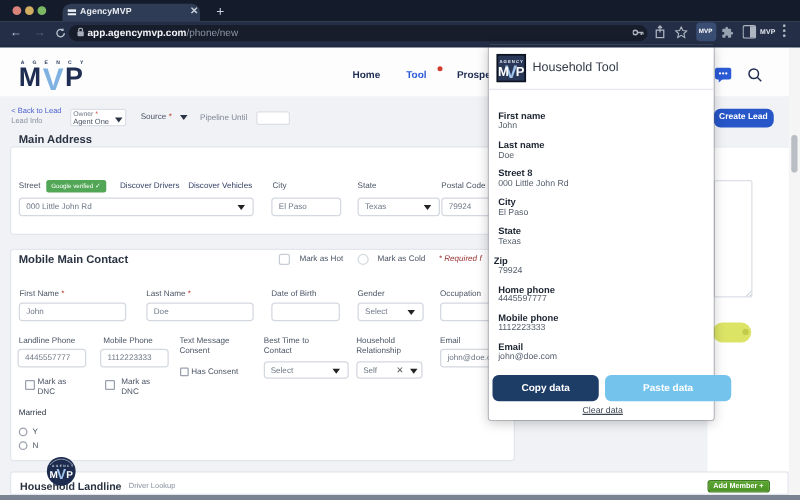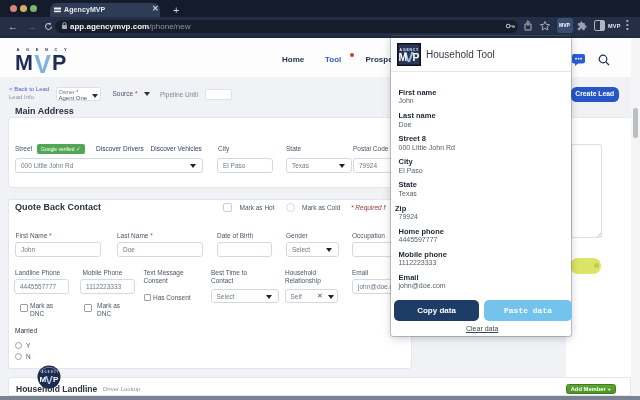--- a/index.html
+++ b/index.html
@@ -140,21 +140,21 @@
   <label class="f" style="left:150.5px;top:109px;color:#2f3e63;">Discover Vehicles</label>
   <label class="f" style="left:218px;top:109px;">City</label>
   <label class="f" style="left:286px;top:109px;">State</label>
   <label class="f" style="left:353px;top:109px;">Postal Code</label>
   <div class="inp sel" style="left:15px;top:121.5px;width:188px;height:15px;">000 Little John Rd</div>
   <div class="inp" style="left:217px;top:121.5px;width:56px;height:15px;">El Paso</div>
   <div class="inp sel" style="left:286px;top:121.5px;width:66px;height:15px;">Texas</div>
   <div class="inp" style="left:353px;top:121.5px;width:60px;height:15px;">79924</div>
 
   <div class="abs card" style="left:8px;top:162.5px;width:404px;height:170px;"></div>
-  <div class="title" style="left:15px;top:165.5px;">Quote Back Contact</div>
+  <div class="title" style="left:15px;top:165.5px;">Mobile Main Contact</div>
   <div class="abs" style="left:223px;top:166.5px;width:9px;height:9px;border:1px solid #c8cdd5;border-radius:2px;background:#fff;"></div>
   <label class="f" style="left:239.5px;top:168px;">Mark as Hot</label>
   <div class="abs" style="left:286px;top:166.5px;width:9px;height:9px;border:1px solid #d5dade;border-radius:50%;background:#fff;"></div>
   <label class="f" style="left:302px;top:168px;">Mark as Cold</label>
   <label class="f" style="left:351px;top:168px;font-style:italic;color:#9b3535;">* Required f</label>
 
   <label class="f" style="left:15.5px;top:195.5px;">First Name <span style="color:#c0392b">*</span></label>
   <label class="f" style="left:117px;top:195.5px;">Last Name <span style="color:#c0392b">*</span></label>
   <label class="f" style="left:217px;top:195.5px;">Date of Birth</label>
   <label class="f" style="left:286px;top:195.5px;">Gender</label>
@@ -241,16 +241,16 @@
 <div class="pv" style="top:189.8px;left:398.5px;">Texas</div>
 <div class="pl" style="top:203.5px;left:395px;">Zip</div>
 <div class="pv" style="top:212.9px;left:398.5px;">79924</div>
 <div class="pl" style="top:226.6px;left:398.5px;">Home phone</div>
 <div class="pv" style="top:236.0px;left:398.5px;">4445597777</div>
 <div class="pl" style="top:249.7px;left:398.5px;">Mobile phone</div>
 <div class="pv" style="top:259.1px;left:398.5px;">1112223333</div>
 <div class="pl" style="top:272.8px;left:398.5px;">Email</div>
 <div class="pv" style="top:282.2px;left:398.5px;">john@doe.com</div>
 <div class="pbtn" style="left:394px;top:300px;background:#1d3c66;">Copy data</div>
-<div class="pbtn" style="left:484px;top:300px;width:88px;background:#73c3ec;font-family:Liberation Mono, monospace;">Paste data</div>
+<div class="pbtn" style="left:484px;top:300px;width:101px;background:#73c3ec;">Paste data</div>
 <div class="abs" style="left:466px;top:325px;font-size:7px;color:#3c4552;text-decoration:underline;">Clear data</div>
 
 <div class="abs" style="left:0;top:396px;width:640px;height:4px;background:#7b8292;"></div>
 
 </body></html>

